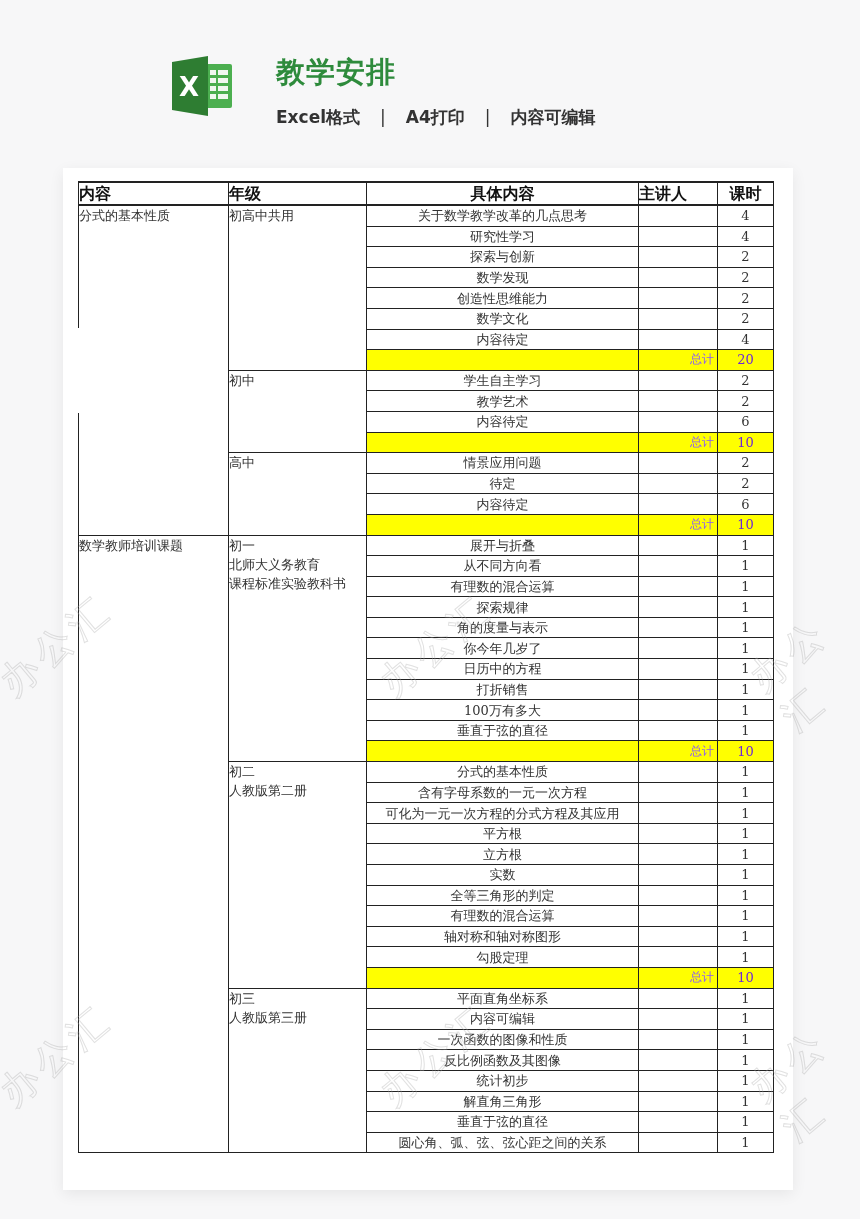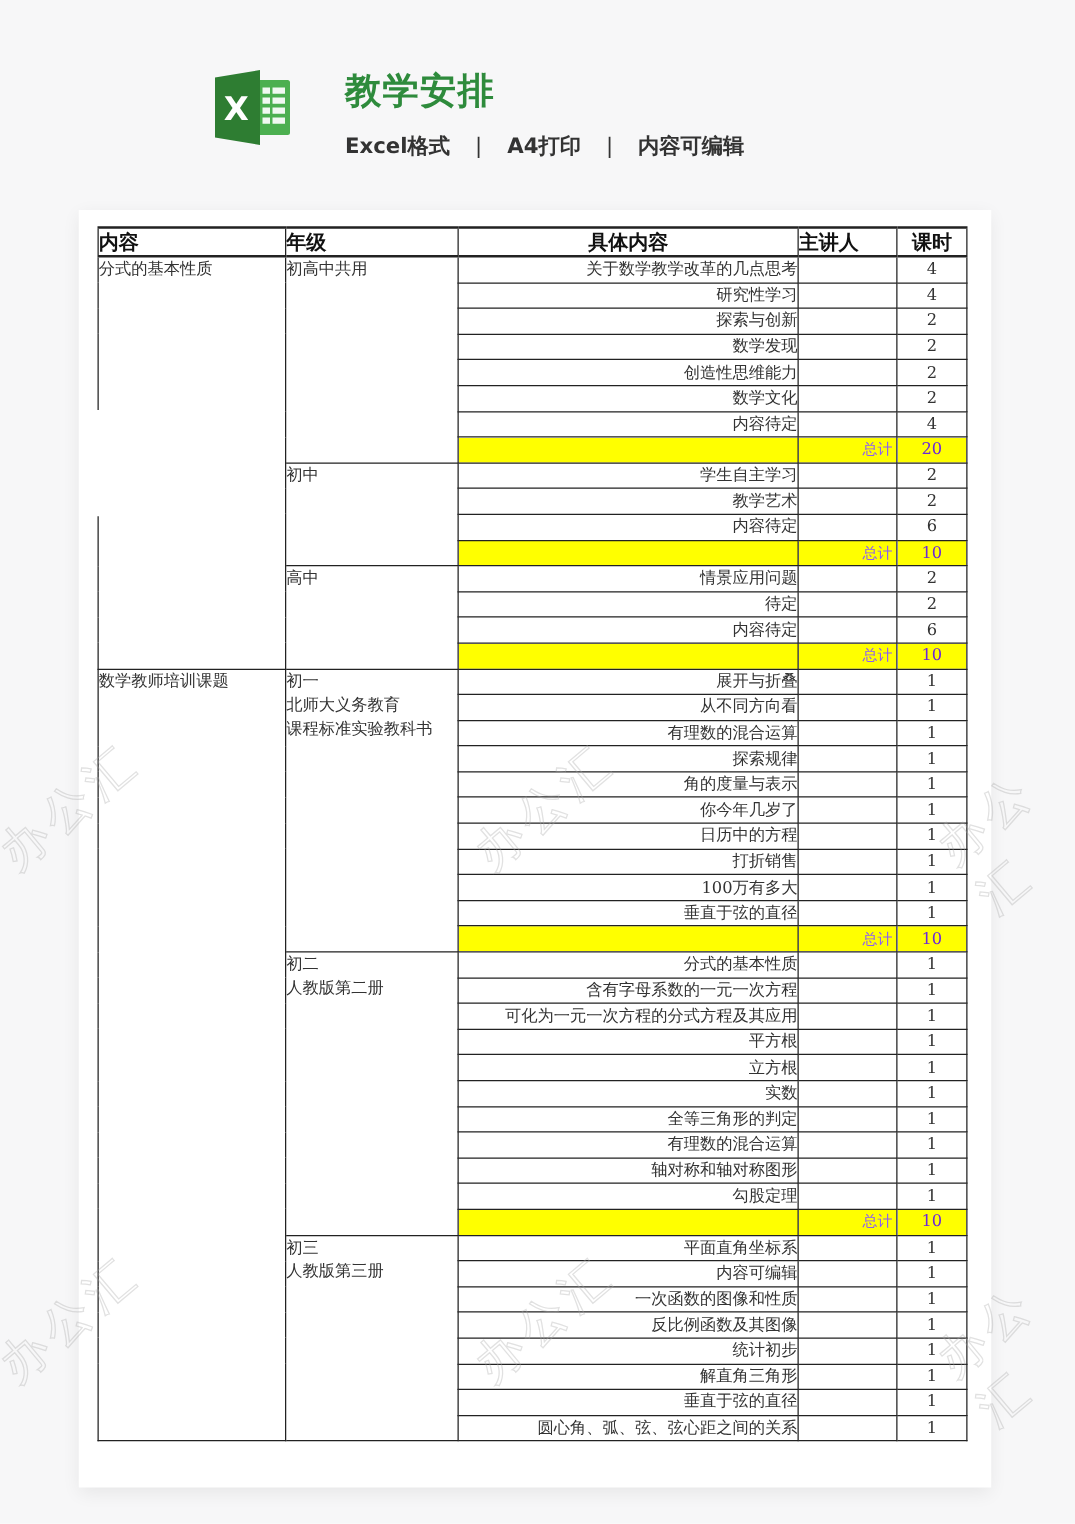--- a/index.html
+++ b/index.html
@@ -31,21 +31,21 @@
   table.sheet th {
     font-family:"DejaVu Sans","Liberation Sans",sans-serif; font-size:16px; font-weight:bold; color:#111;
     height:21px; line-height:21px; border-bottom-width:2px; border-top-width:2px;
   }
   th.left { text-align:left; padding-left:3px; }
   th.center { text-align:center; }
   td.cat, td.grade {
     vertical-align:top; text-align:left; padding-left:4px; font-size:13px; line-height:21px;
     white-space:normal; border-bottom:1.6px solid #222;
   }
-  td.topic { text-align:right;margin-top:33px; }
+  td.topic { text-align:center;margin-top:33px; }
   td.speaker { }
   td.hours { text-align:center; font-size:13px; }
   tr.total td.topic, tr.total td.speaker, tr.total td.hours { background:#ffff00; }
   tr.total td.speaker { text-align:right; padding-right:3px; color:#8b5cf6; font-size:12px; }
   tr.total td.hours { font-size:13px; color:#6d28d9; }
   .gap-mask {
     position:absolute; left:12px; top:160px; width:8px; height:85px; background:#fff;
   }
   .wm {
     position:absolute; font-family:"DejaVu Sans","Liberation Sans",sans-serif; font-size:38px;

